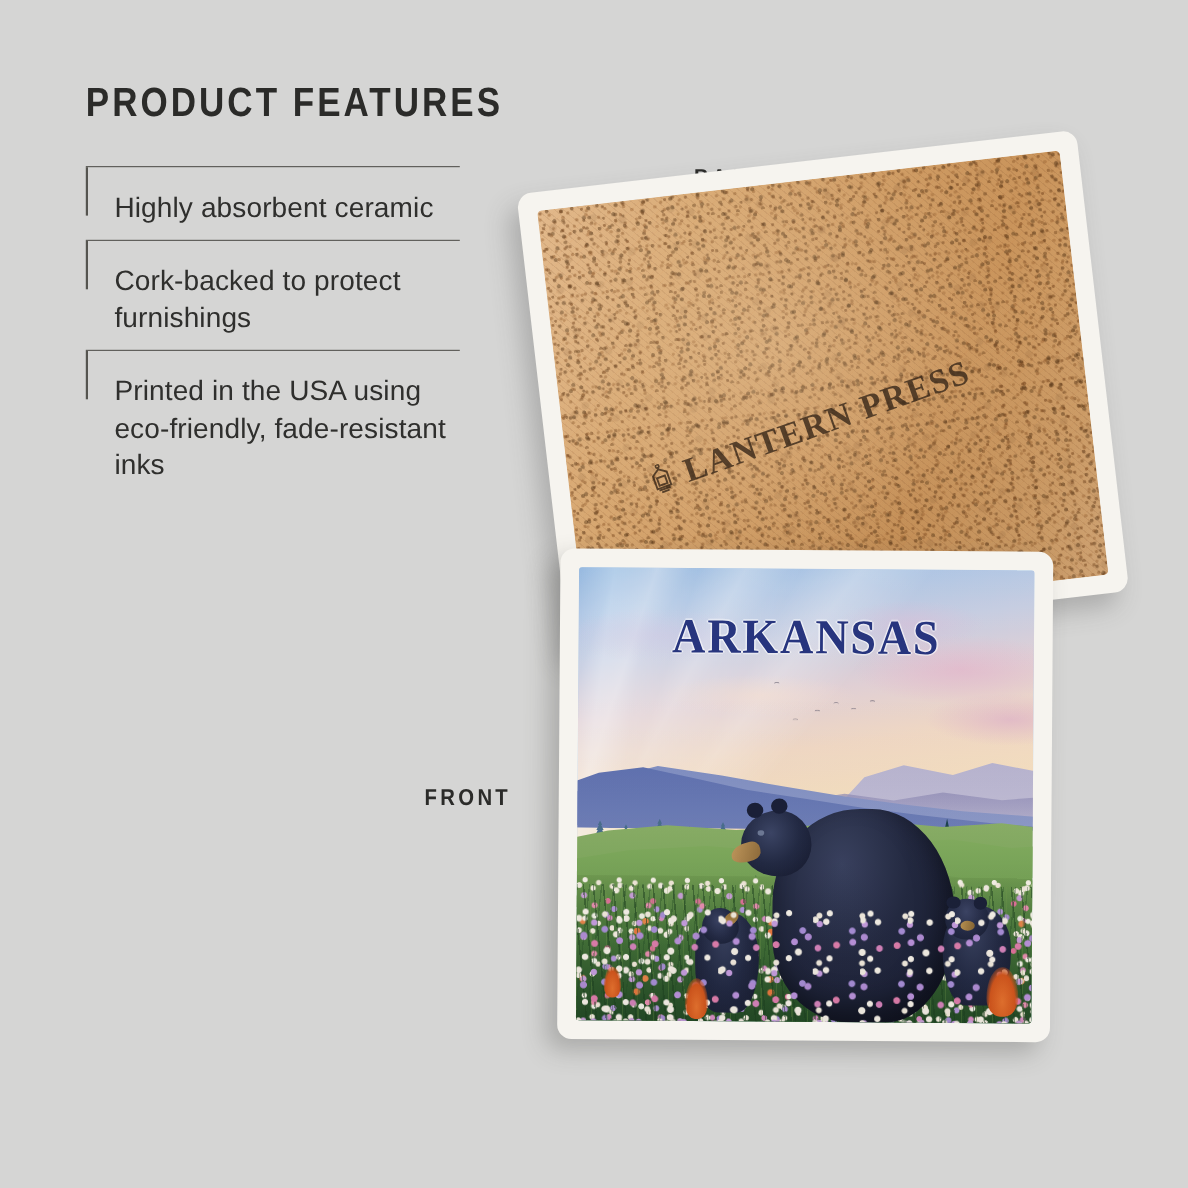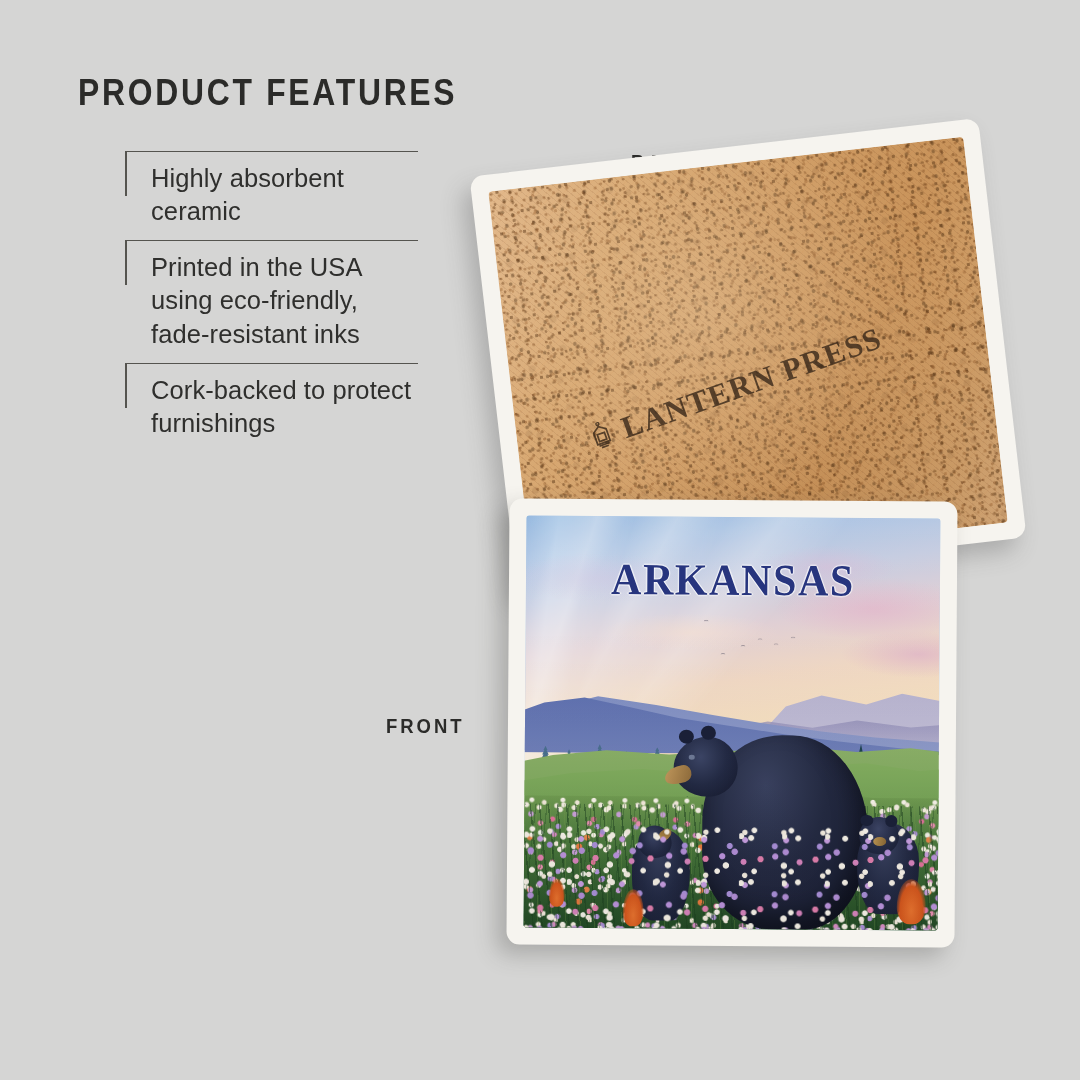--- a/index.html
+++ b/index.html
@@ -44,22 +44,21 @@
   }
 
   #features-list {
     margin-top: 40px;
     list-style: none;
   }
 
   .feature-item {
     position: relative;
     border-top: 1.6px solid #55544f;
-    padding: 10px 0 12px 26px;
-    margin-left: 47px;
+    padding: 21px 0 12px 26px;
   }
 
   .feature-item::before {
     content: "";
     position: absolute;
     left: 0;
     top: 0;
     width: 1.6px;
     height: 44px;
     background: #55544f;
@@ -488,24 +487,24 @@
 <div id="stage">
 
   <section id="features-panel">
     <h1 id="features-title">PRODUCT FEATURES</h1>
 
     <ul id="features-list">
       <li class="feature-item">
         <div class="feature-text">Highly absorbent ceramic</div>
       </li>
       <li class="feature-item">
-        <div class="feature-text">Printed in the USA using eco-friendly, fade-resistant inks</div>
+        <div class="feature-text">Cork-backed to protect furnishings</div>
       </li>
       <li class="feature-item">
-        <div class="feature-text">Cork-backed to protect furnishings</div>
+        <div class="feature-text">Printed in the USA using eco-friendly, fade-resistant inks</div>
       </li>
     </ul>
   </section>
 
   <div class="view-label" id="label-back">BACK</div>
   <div class="view-label" id="label-front">FRONT</div>
 
   <div class="coaster" id="coaster-back">
     <div id="cork-surface">
       <div id="cork-grain"></div>

